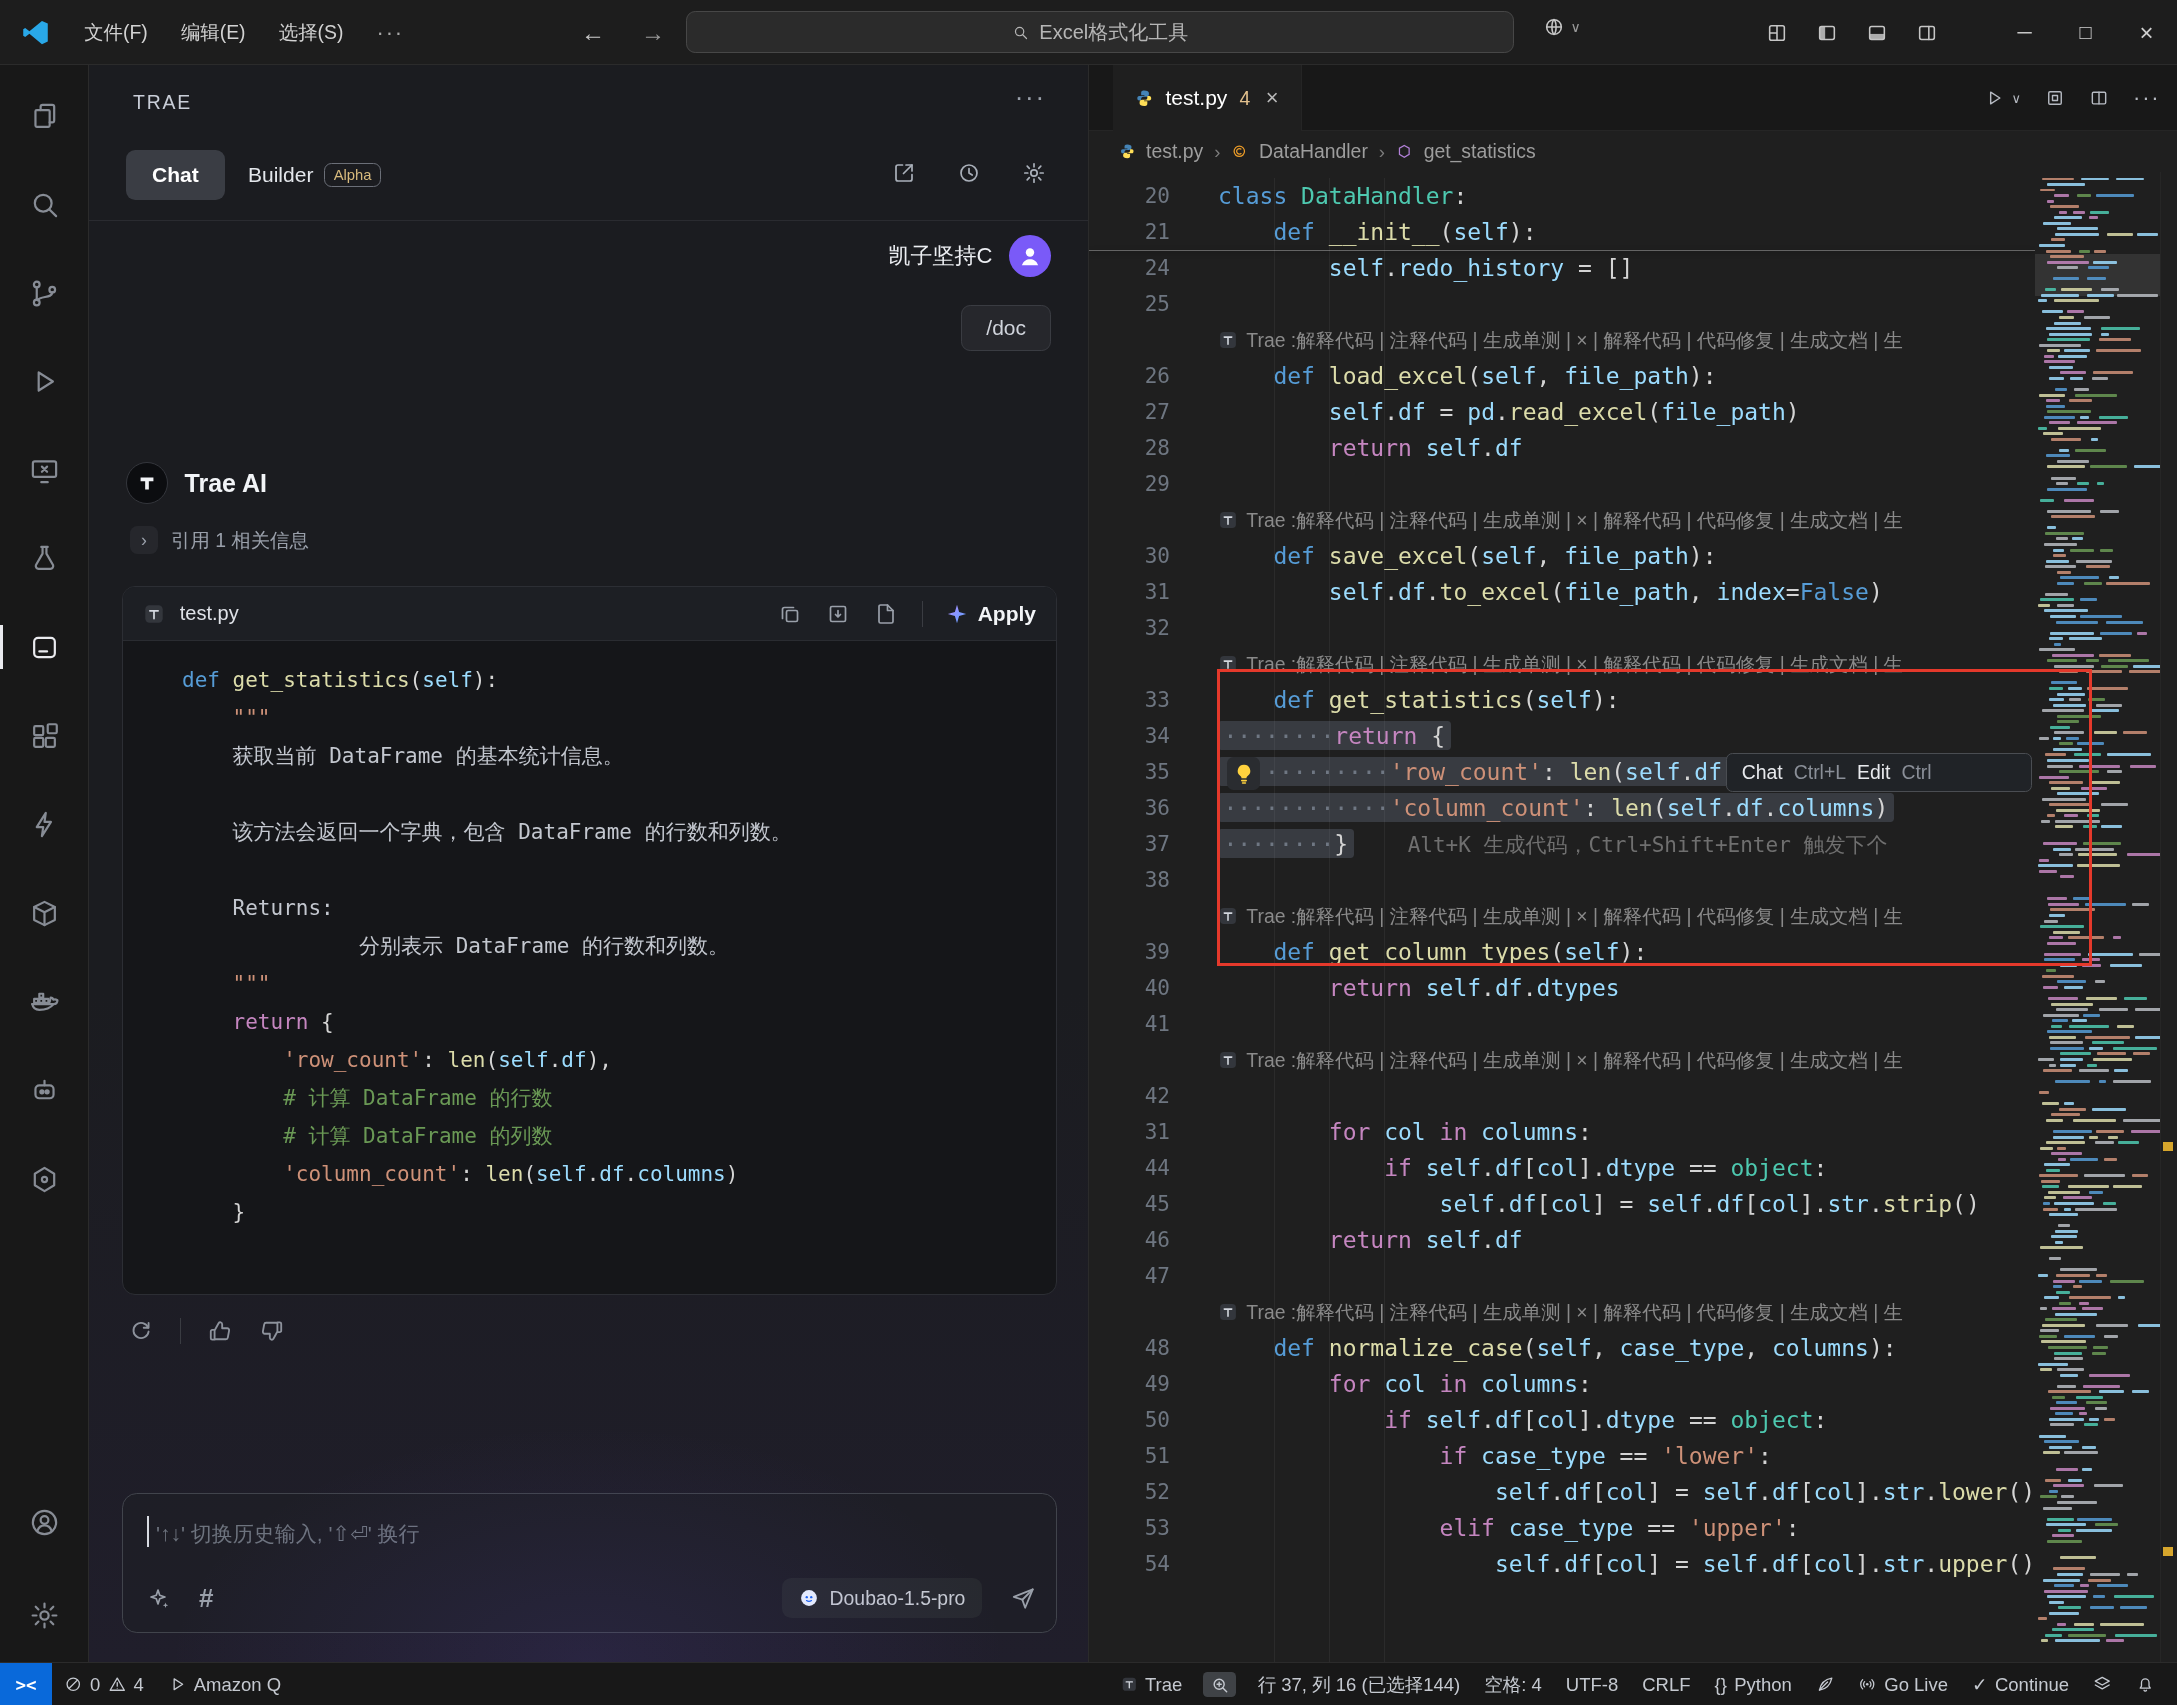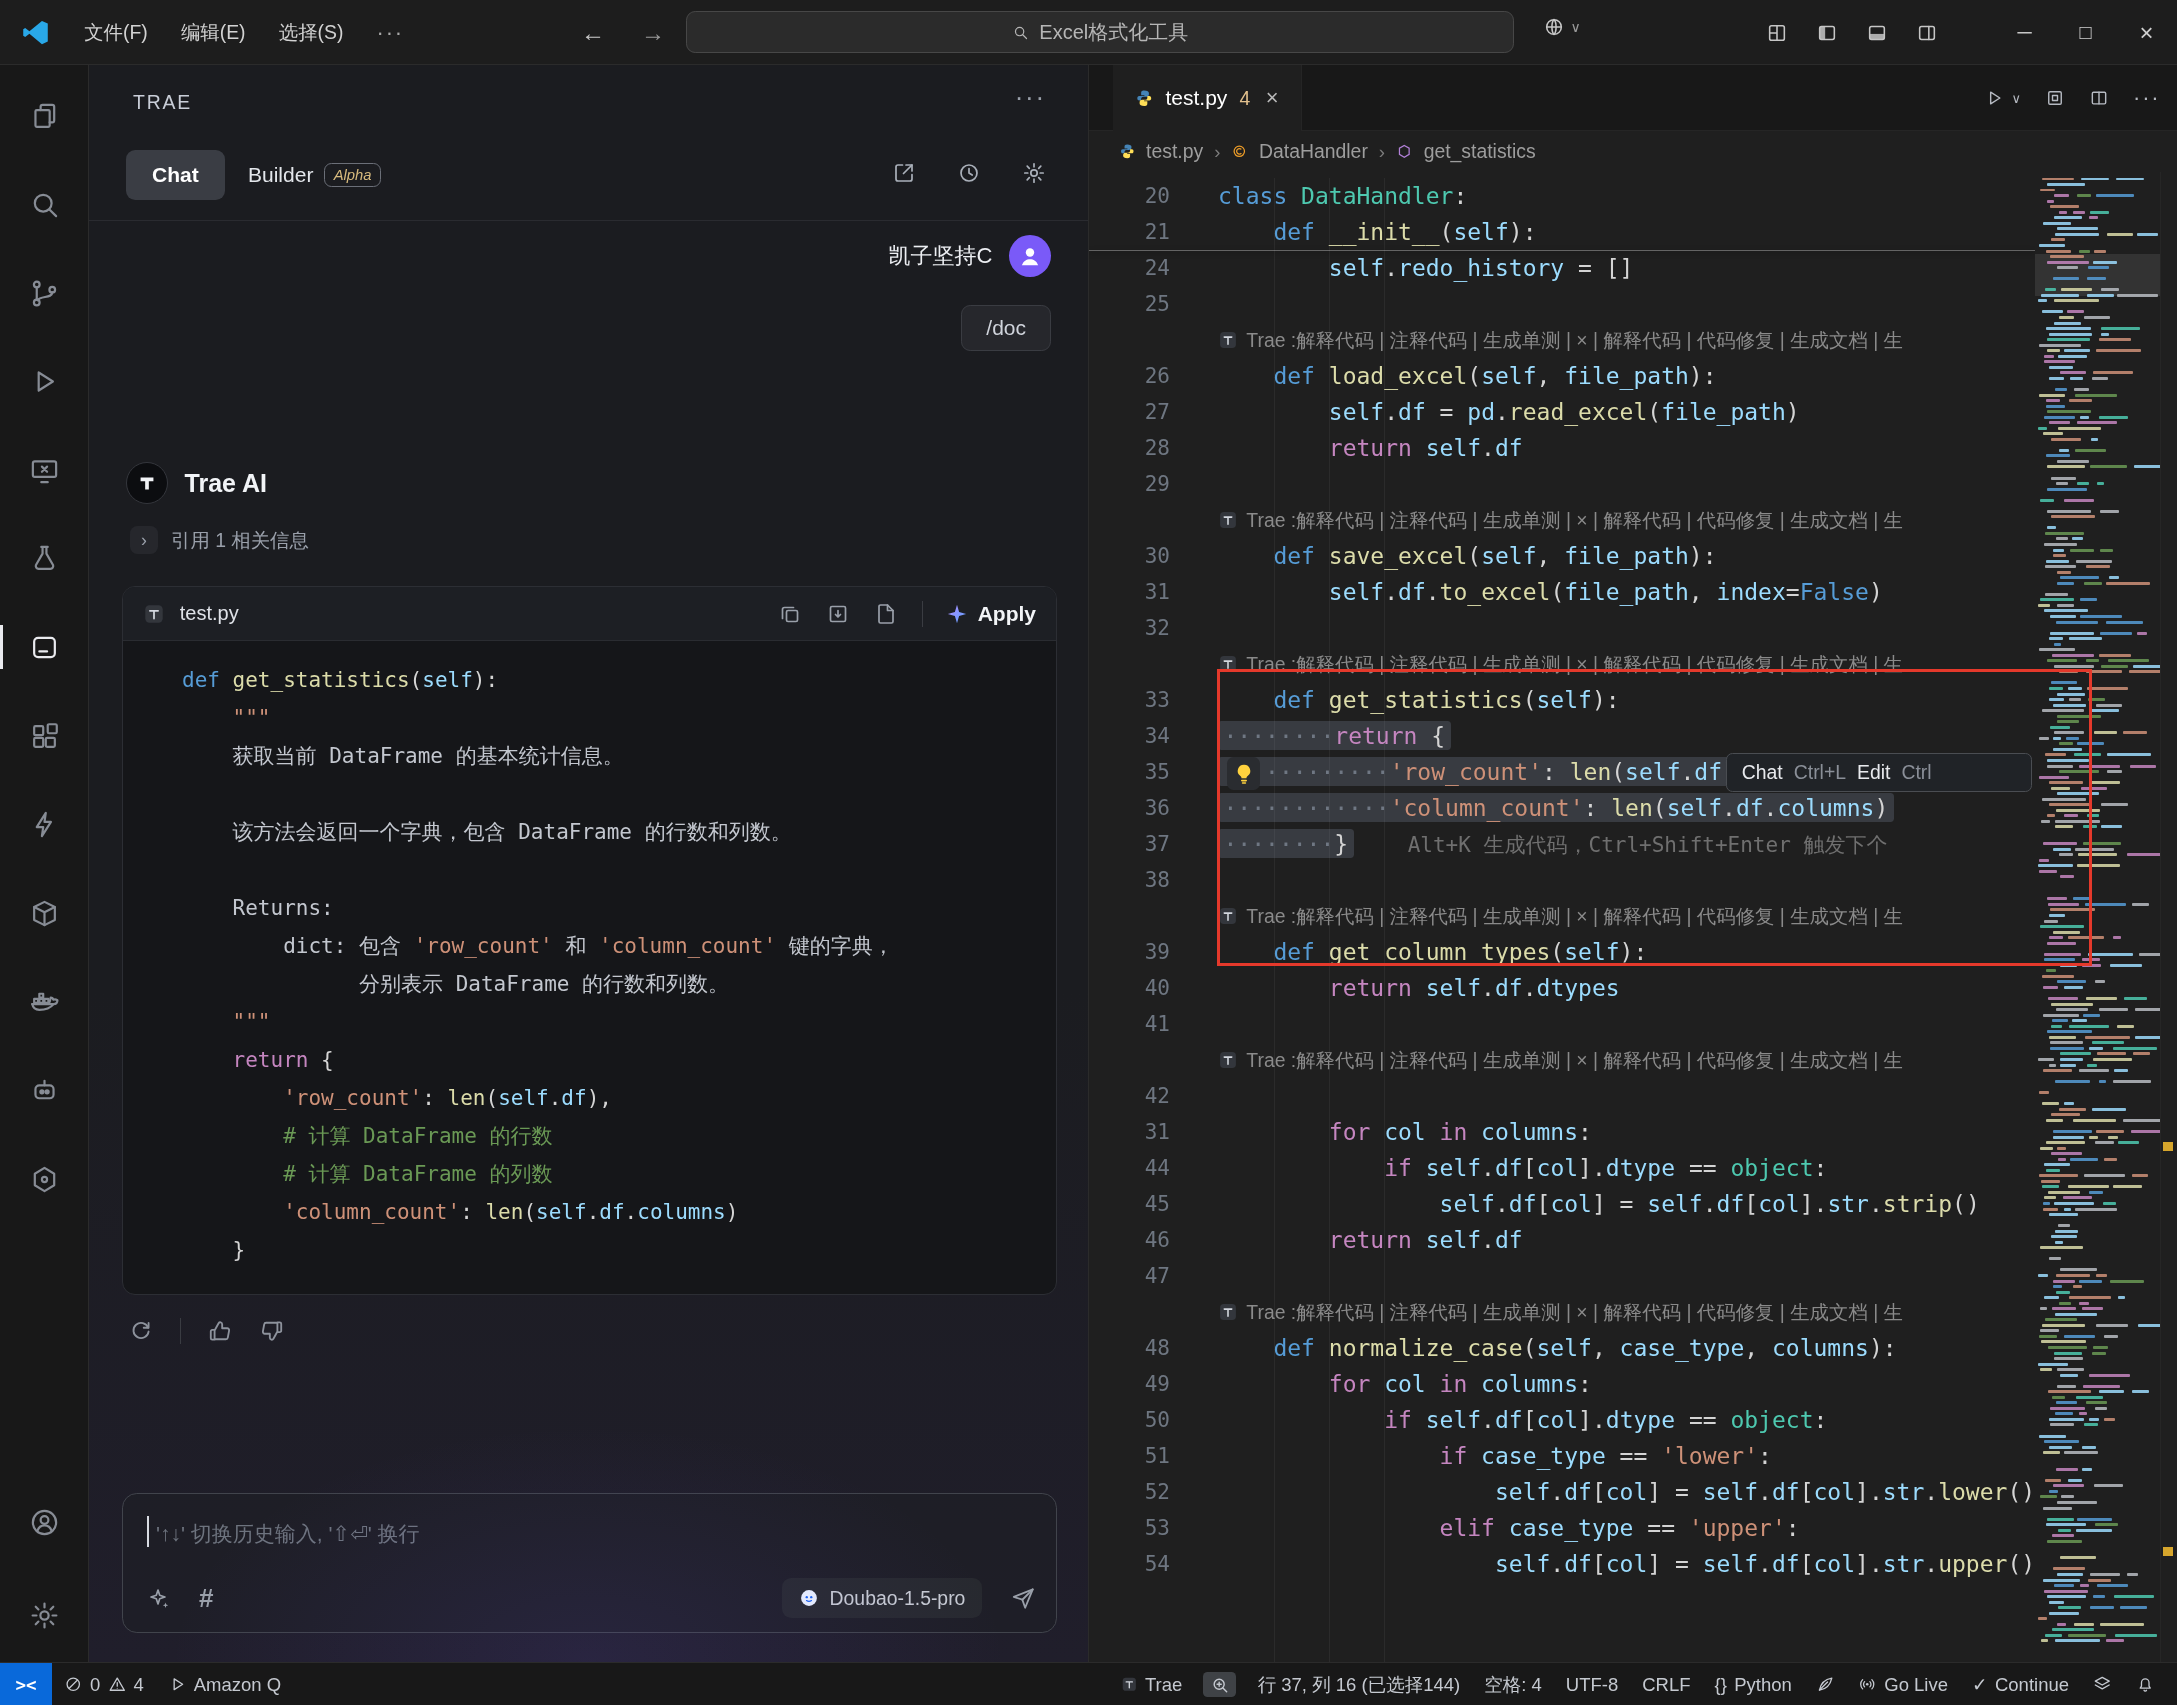--- a/index.html
+++ b/index.html
@@ -36,21 +36,21 @@
   .abic{width:31px;height:31px;display:inline-flex;}
   .abic svg{width:100%;height:100%;}
 
   
   .chatpanel{position:absolute;left:89px;top:65px;width:1000px;height:1597px;background:linear-gradient(180deg,#1b1c20 0%,#1b1c20 58%,#201e2b 100%);border-right:0.9px solid #2b2b2b;overflow:hidden;}
   .chatpanel::after{content:"";position:absolute;left:0;right:0;bottom:0;height:397px;background:radial-gradient(60% 85% at 50% 100%,rgba(109,86,222,0.12),transparent 70%);pointer-events:none;}
   .cp-title{position:absolute;left:44px;top:26px;font-size:19.4px;color:#c9ced8;letter-spacing:1.8px;}
   .cp-more{position:absolute;right:42px;top:16.6px;font-size:26px;color:#9aa0aa;letter-spacing:1.8px;}
   .tab-chat{position:absolute;left:37px;top:85px;height:50px;padding:0 26px;background:#3a3d44;border-radius:9.2px;color:#fff;font-size:21px;line-height:50px;font-weight:700;}
   .tab-builder{position:absolute;left:159px;top:85px;height:50px;display:flex;gap:11px;align-items:center;color:#e3e6eb;font-size:21px;}
-  .alpha-badge{border:0.9px solid #6b6f78;border-radius:7.4px;font-size:14.8px;padding:2.8px 8.3px;color:#d7ba7d;font-style:italic;}
+  .alpha-badge{border:0.9px solid #6b6f78;border-radius:7.4px;font-size:14.8px;padding:2.8px 8.3px;color:#d7ba7d;}
   .cp-actions{position:absolute;right:42px;top:96px;display:flex;gap:41px;color:#aab0ba;}
   .cp-div{position:absolute;left:0;right:0;top:155px;height:0.9px;background:#2a2b30;}
   .user-row{position:absolute;right:37px;top:170px;display:flex;align-items:center;gap:16.6px;}
   .uname{font-size:22px;color:#eceef2;}
   .avatar{width:42px;height:42px;border-radius:50%;background:#7a5af8;display:flex;align-items:center;justify-content:center;overflow:hidden;}
   .avatar .ic{width:28px;height:28px;color:#fff;}
   .doc-chip{position:absolute;right:37px;top:240px;background:#26272c;border:0.9px solid #3a3c42;border-radius:9.2px;padding:10px 24px;font-size:21px;color:#d0d4dc;}
   .ai-row{position:absolute;left:37px;top:397px;display:flex;align-items:center;gap:16.6px;}
   .ai-logo{width:42px;height:42px;border-radius:50%;background:#0c0d10;border:0.9px solid #34363c;display:flex;align-items:center;justify-content:center;}
   .ai-name{font-size:25px;font-weight:700;color:#f2f4f7;}
@@ -434,21 +434,20 @@
         </span>
       </div>
       <div class="card-body" id="chat-code">
           <div class="ccl"><span class="tk-kw">def </span><span class="tk-fn">get_statistics</span><span class="tk-txt">(</span><span class="tk-var">self</span><span class="tk-txt">):</span></div>
           <div class="ccl"><span class="tk-str">    """</span></div>
           <div class="ccl"><span class="tk-doc">    获取当前 DataFrame 的基本统计信息。</span></div>
           <div class="ccl"></div>
           <div class="ccl"><span class="tk-doc">    该方法会返回一个字典，包含 DataFrame 的行数和列数。</span></div>
           <div class="ccl"></div>
           <div class="ccl"><span class="tk-doc">    Returns:</span></div>
-          <div class="ccl"><span class="tk-doc">        dict: 包含 </span><span class="tk-str">'row_count'</span><span class="tk-doc"> 和 </span><span class="tk-str">'column_count'</span><span class="tk-doc"> 键的字典，</span></div>
           <div class="ccl"><span class="tk-doc">              分别表示 DataFrame 的行数和列数。</span></div>
           <div class="ccl"><span class="tk-str">    """</span></div>
           <div class="ccl"><span class="tk-txt">    </span><span class="tk-ctrl">return</span><span class="tk-txt"> {</span></div>
           <div class="ccl"><span class="tk-txt">        </span><span class="tk-str">'row_count'</span><span class="tk-txt">: </span><span class="tk-fn">len</span><span class="tk-txt">(</span><span class="tk-var">self</span><span class="tk-txt">.</span><span class="tk-var">df</span><span class="tk-txt">),</span></div>
           <div class="ccl"><span class="tk-txt">        </span><span class="tk-cmt"># 计算 DataFrame 的行数</span></div>
           <div class="ccl"><span class="tk-txt">        </span><span class="tk-cmt"># 计算 DataFrame 的列数</span></div>
           <div class="ccl"><span class="tk-txt">        </span><span class="tk-str">'column_count'</span><span class="tk-txt">: </span><span class="tk-fn">len</span><span class="tk-txt">(</span><span class="tk-var">self</span><span class="tk-txt">.</span><span class="tk-var">df</span><span class="tk-txt">.</span><span class="tk-var">columns</span><span class="tk-txt">)</span></div>
           <div class="ccl"><span class="tk-txt">    }</span></div>
         </div>
     </div>

